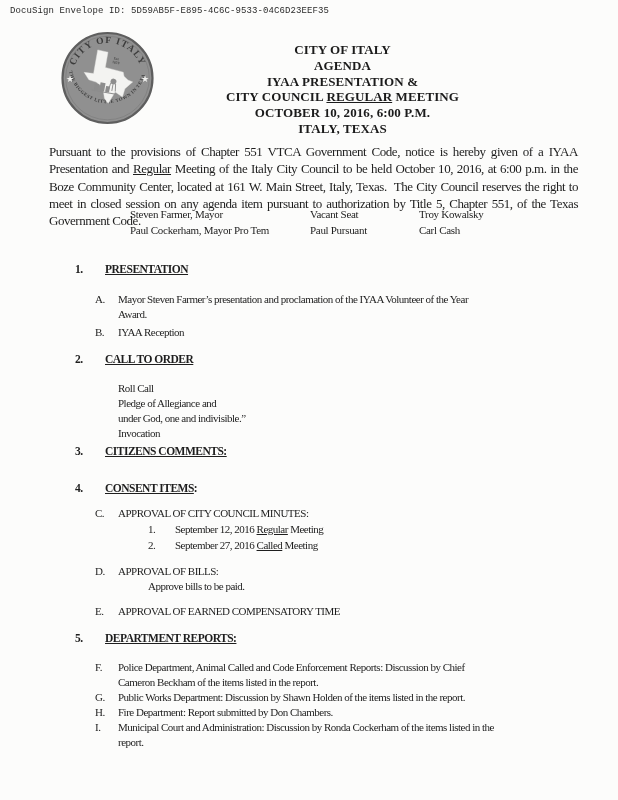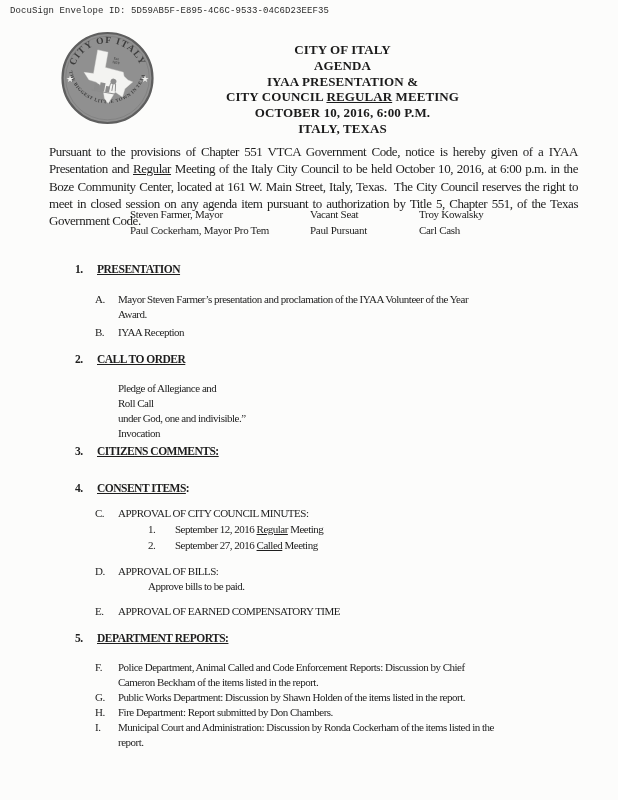--- a/index.html
+++ b/index.html
@@ -43,21 +43,21 @@
                font-size:11px; line-height:15.5px; letter-spacing:-0.3px; }
   .off-col { position:absolute; top:0; }
   .off-col1 { left:130px; }
   .off-col2 { left:310px; }
   .off-col3 { left:419px; }
 
   .agenda { position:absolute; left:0; top:255px; width:618px;
             font-size:11px; line-height:15px; letter-spacing:-0.5px; }
   .sec-head { display:flex; font-weight:bold; font-size:11.5px; margin-left:75px; }
   .sec-num { width:22px; flex:none; }
-  .sec-title { text-decoration:underline; }
+  .sec-title { text-decoration:underline;margin-left:8px; }
   .item { display:flex; margin-left:95px; width:460px; }
   .item .letter { width:23px; flex:none; }
   .sub { display:flex; margin-left:148px; width:420px; }
   .sub .subnum { width:27px; flex:none; }
   .plain { margin-left:118px; width:445px; }
   .indent2 { margin-left:148px; width:420px; }
 
   .mt1{margin-top:1px} .mt3{margin-top:3px} .mt7{margin-top:7px}
   .mt10{margin-top:10px} .mt11{margin-top:11px} .mt12{margin-top:12px}
   .mt14{margin-top:14px} .mt15{margin-top:15px} .mt22{margin-top:22px}
@@ -143,22 +143,22 @@
     <div class="item mt3">
       <span class="letter">B.</span>
       <span class="text">IYAA Reception</span>
     </div>
 
     <div class="sec-head mt12">
       <span class="sec-num">2.</span>
       <span class="sec-title">CALL TO ORDER</span>
     </div>
     <div class="plain mt14">
+      <div>Roll Call</div>
       <div>Pledge of Allegiance and</div>
-      <div>Roll Call</div>
       <div>under God, one and indivisible.”</div>
       <div>Invocation</div>
     </div>
 
     <div class="sec-head mt3">
       <span class="sec-num">3.</span>
       <span class="sec-title">CITIZENS COMMENTS:</span>
     </div>
 
     <div class="sec-head mt22">

